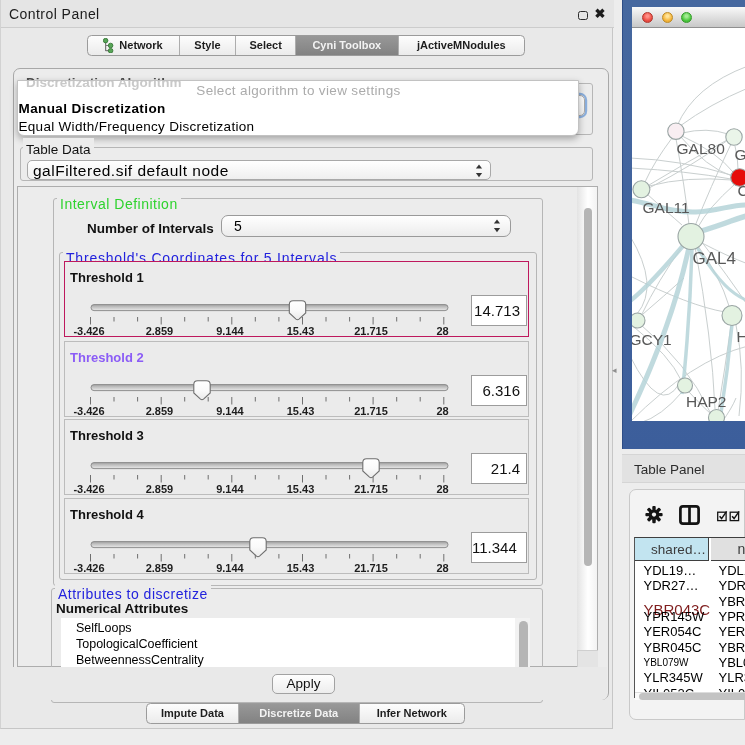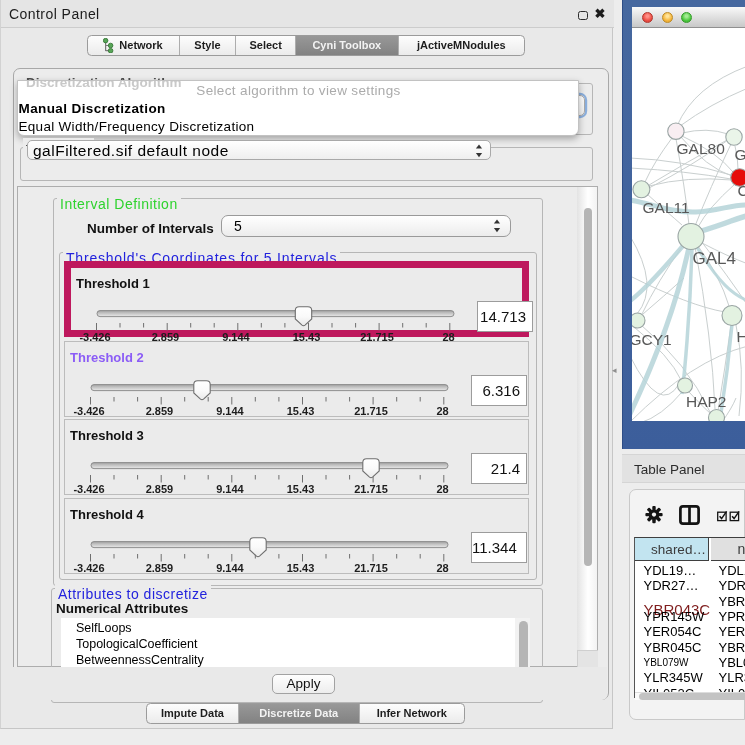--- a/index.html
+++ b/index.html
@@ -60,21 +60,21 @@
 
   <div class="abs" style="left:15.5px;top:79.5px;width:562.5px;height:56px;background:#ffffff;border:1px solid #c2c2c2;border-radius:0 0 7px 7px;box-shadow:0 3px 7px rgba(0,0,0,0.3);overflow:hidden">
     <div class="abs" style="left:8.5px;top:-6px;font-size:13.5px;font-weight:bold;color:#c9c9c9">Discretization Algorithm</div>
     <div class="abs" style="left:0;top:2px;width:562px;text-align:center;font-size:13.5px;color:#ababab;letter-spacing:0.35px">Select algorithm to view settings</div>
     <div class="abs" style="left:0;top:20.5px;font-size:13.5px;font-weight:bold;color:#000;letter-spacing:0.4px;padding-left:1px">Manual Discretization</div>
     <div class="abs" style="left:0;top:38px;font-size:13.5px;color:#000;letter-spacing:0.3px;padding-left:1px">Equal Width/Frequency Discretization</div>
   </div>
 
   <div class="abs" style="left:19px;top:147px;width:573px;height:34px;border:1px solid #b6b6b6;border-radius:3px"></div>
   <div class="grouplab" style="left:22px;top:137.5px;color:#111">Table Data</div>
-  <div class="abs" style="left:26px;top:140px;width:464px;height:20px;border-radius:5px;background:linear-gradient(#fff,#efefef);border:1px solid #a9a9a9">
+  <div class="abs" style="left:26px;top:160px;width:464px;height:20px;border-radius:5px;background:linear-gradient(#fff,#efefef);border:1px solid #a9a9a9">
     <div class="abs" style="left:5px;top:0;height:18px;line-height:19px;font-size:15.5px;color:#000;letter-spacing:0.5px">galFiltered.sif default node</div>
     <svg class="abs" width="10" height="16" viewBox="0 0 10 16" style="right:6px;top:2.3px">
       <path d="M 5 1.5 L 8.1 5.6 L 1.9 5.6 Z" fill="#333"></path>
       <path d="M 5 14.2 L 8.1 10.1 L 1.9 10.1 Z" fill="#333"></path>
     </svg>
   </div>
 
   <div class="abs" style="left:15.5px;top:185.5px;width:581.5px;height:481.5px;border:1px solid #adadad;background:#ececec"></div>
 
   <div class="abs" style="left:576px;top:187px;width:20px;height:479px;background:linear-gradient(90deg,#e3e3e3,#ffffff 55%,#f2f2f2)"></div>
@@ -87,21 +87,21 @@
   <div class="abs" style="left:220px;top:215px;width:290px;height:22px;border-radius:7px;background:linear-gradient(#fff,#ececec);border:1px solid #9a9a9a">
     <div class="abs" style="left:12px;top:0;height:20px;line-height:20px;font-size:14px;color:#000">5</div>
     <svg class="abs" width="10" height="16" viewBox="0 0 10 16" style="right:8px;top:2.3px">
       <path d="M 5 1.5 L 8.1 5.6 L 1.9 5.6 Z" fill="#333"></path>
       <path d="M 5 14.2 L 8.1 10.1 L 1.9 10.1 Z" fill="#333"></path>
     </svg>
   </div>
 
   <div class="abs" style="left:58px;top:252px;width:478px;height:328px;border:1px solid #b6b6b6;border-radius:3px"></div>
   <div class="grouplab" style="left:62px;top:245.5px;color:#2222dd;font-size:14px;letter-spacing:0.8px">Threshold's Coordinates for 5 Intervals</div>
-  <div style="position:absolute;left:63px;top:261px;width:465px;height:76px;background:#ebebeb;border:7px solid #be185d">
+  <div style="position:absolute;left:63px;top:261px;width:465px;height:76px;background:#ebebeb;border:1px solid #be185d">
 <div style="position:absolute;left:5px;top:8px;font-size:13px;font-weight:bold;color:#111">Threshold 1</div>
 <svg width="380" height="28" style="position:absolute;left:15px;top:36px;overflow:visible">
 <defs></defs>
 <rect x="11" y="6.6" width="357" height="6" rx="3" fill="url(#trackg)" stroke="#868686" stroke-width="0.9"></rect>
 <line x1="10.5" y1="19" x2="10.5" y2="26.5" stroke="#6f6f6f" stroke-width="1"></line>
           <line x1="34.0" y1="19" x2="34.0" y2="23.5" stroke="#6f6f6f" stroke-width="1"></line>
           <line x1="57.6" y1="19" x2="57.6" y2="23.5" stroke="#6f6f6f" stroke-width="1"></line>
           <line x1="81.2" y1="19" x2="81.2" y2="26.5" stroke="#6f6f6f" stroke-width="1"></line>
           <line x1="104.7" y1="19" x2="104.7" y2="23.5" stroke="#6f6f6f" stroke-width="1"></line>
           <line x1="128.2" y1="19" x2="128.2" y2="23.5" stroke="#6f6f6f" stroke-width="1"></line>

